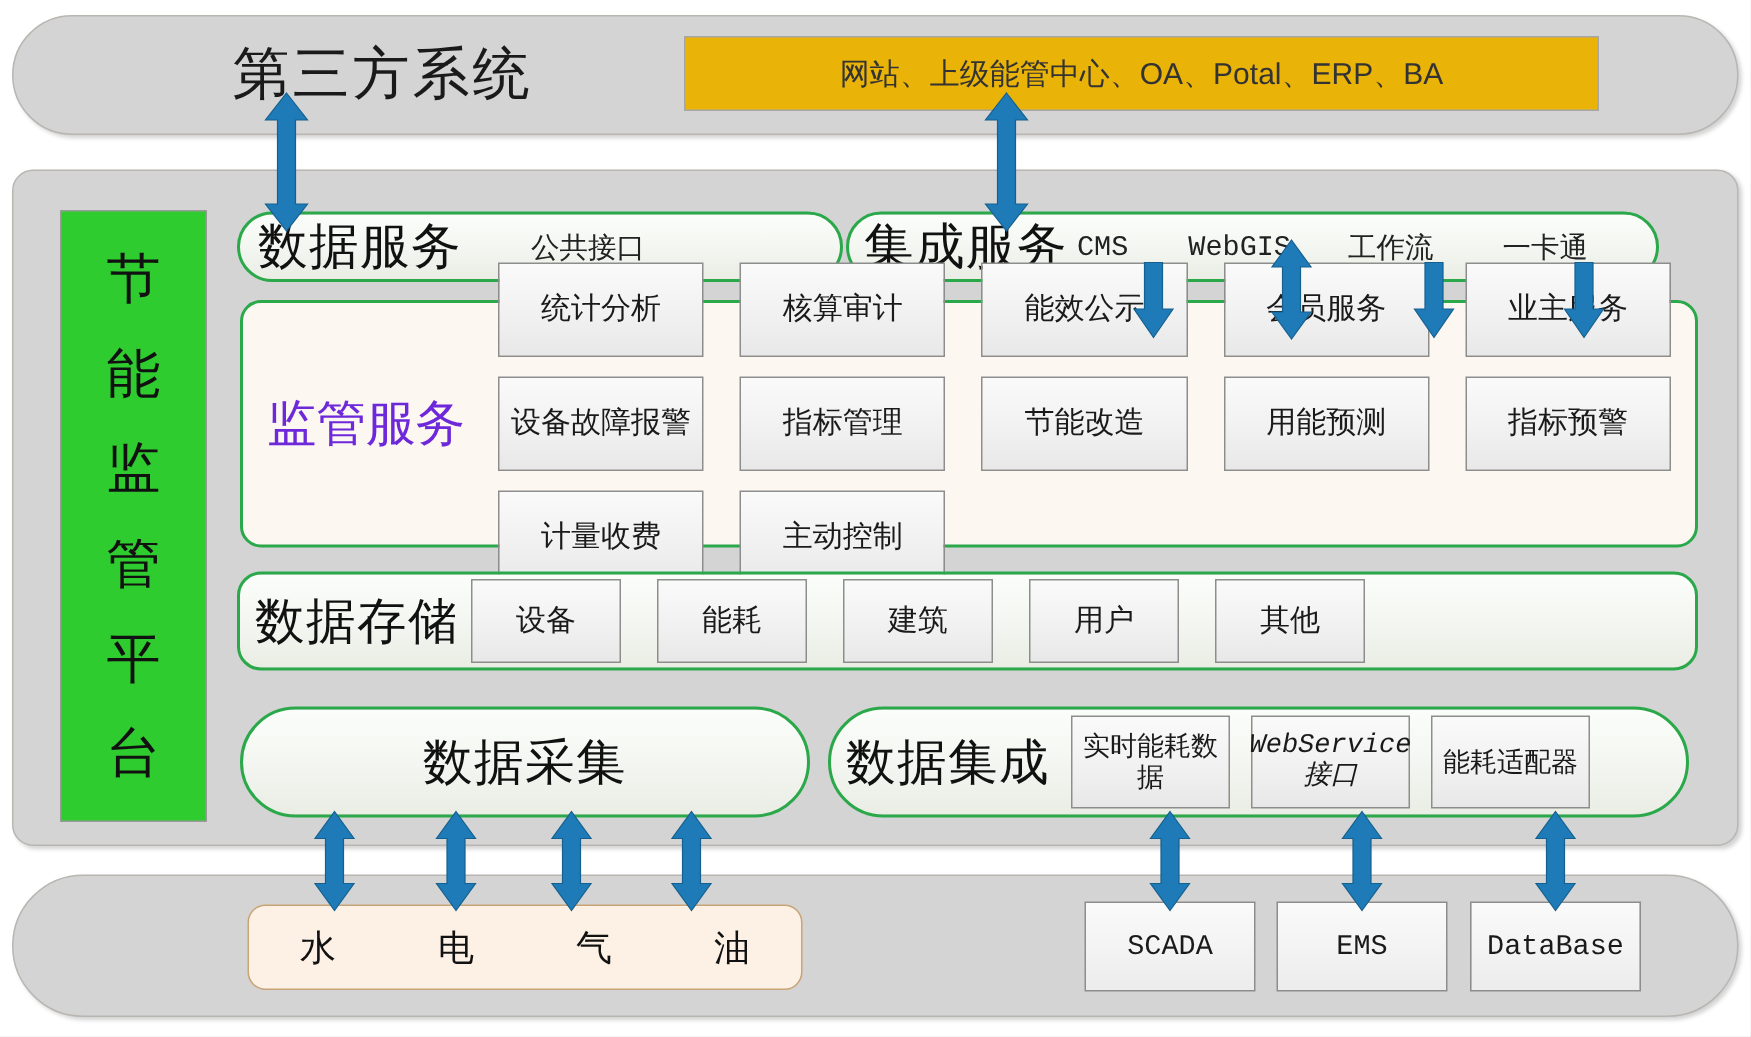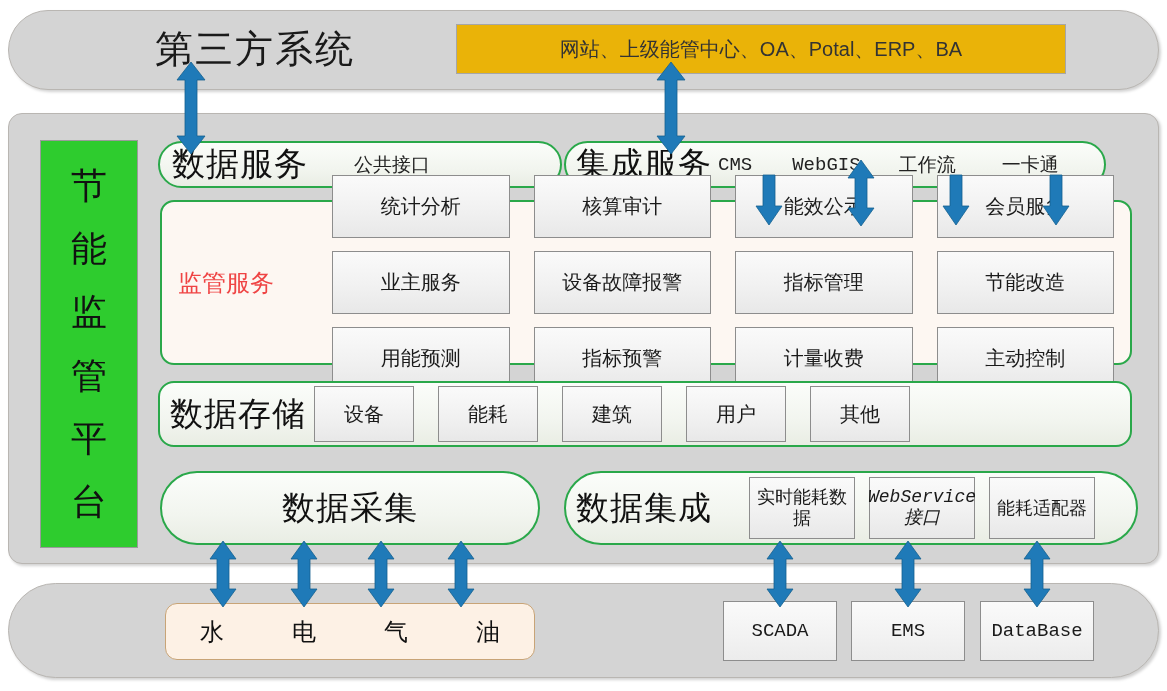--- a/index.html
+++ b/index.html
@@ -64,33 +64,33 @@
   .monolabel{
     font-size:19px; color:#222; white-space:nowrap;
     font-family:"Liberation Mono","DejaVu Sans Mono",monospace;
   }
 
   .bar-data-service  { left:158px; top:141px; width:404px; height:47px; border-radius:24px; padding-left:12px; }
   .bar-integration   { left:564px; top:141px; width:542px; height:47px; border-radius:24px; padding-left:10px; }
   .bar-storage       { left:158px; top:381px; width:974px; height:66px; border-radius:16px; padding-left:10px; }
   .bar-collect       { left:160px; top:471px; width:380px; height:74px; border-radius:37px;
                        justify-content:center; }
-  .bar-dataintegr    { left:564px; top:471px; width:574px; height:74px; border-radius:37px; padding-left:10px;gap:23px; }
+  .bar-dataintegr    { left:552px; top:471px; width:574px; height:74px; border-radius:37px; padding-left:10px; }
 
   
   .supervision{
     position:absolute; left:160px; top:200px; width:972px; height:165px;
     background:#fdf7f2; border:2.5px solid #2aa84a; border-radius:14px;
     display:flex; align-items:center;
   }
   .sup-title{
-    font-size:24px; color:#ef4444; margin-left:16px; width:150px; white-space:nowrap;
+    font-size:33px; color:#6d28d9; margin-left:16px; width:150px; white-space:nowrap;
   }
   .sup-grid{
-    display:grid; grid-template-columns:repeat(4,1fr);
+    display:grid; grid-template-columns:repeat(5,1fr);
     grid-auto-rows:63px; gap:13px 24px;
     flex:1; margin-right:16px; margin-left:4px;
   }
 
   
   .box{
     background:linear-gradient(180deg,#fafafa 0%,#f1f1f1 55%,#e8e8e8 100%);
     border:1px solid #8d8d8d;
     display:flex; align-items:center; justify-content:center; text-align:center;
     font-size:20px; color:#1a1a1a; line-height:1.15; padding:2px;

